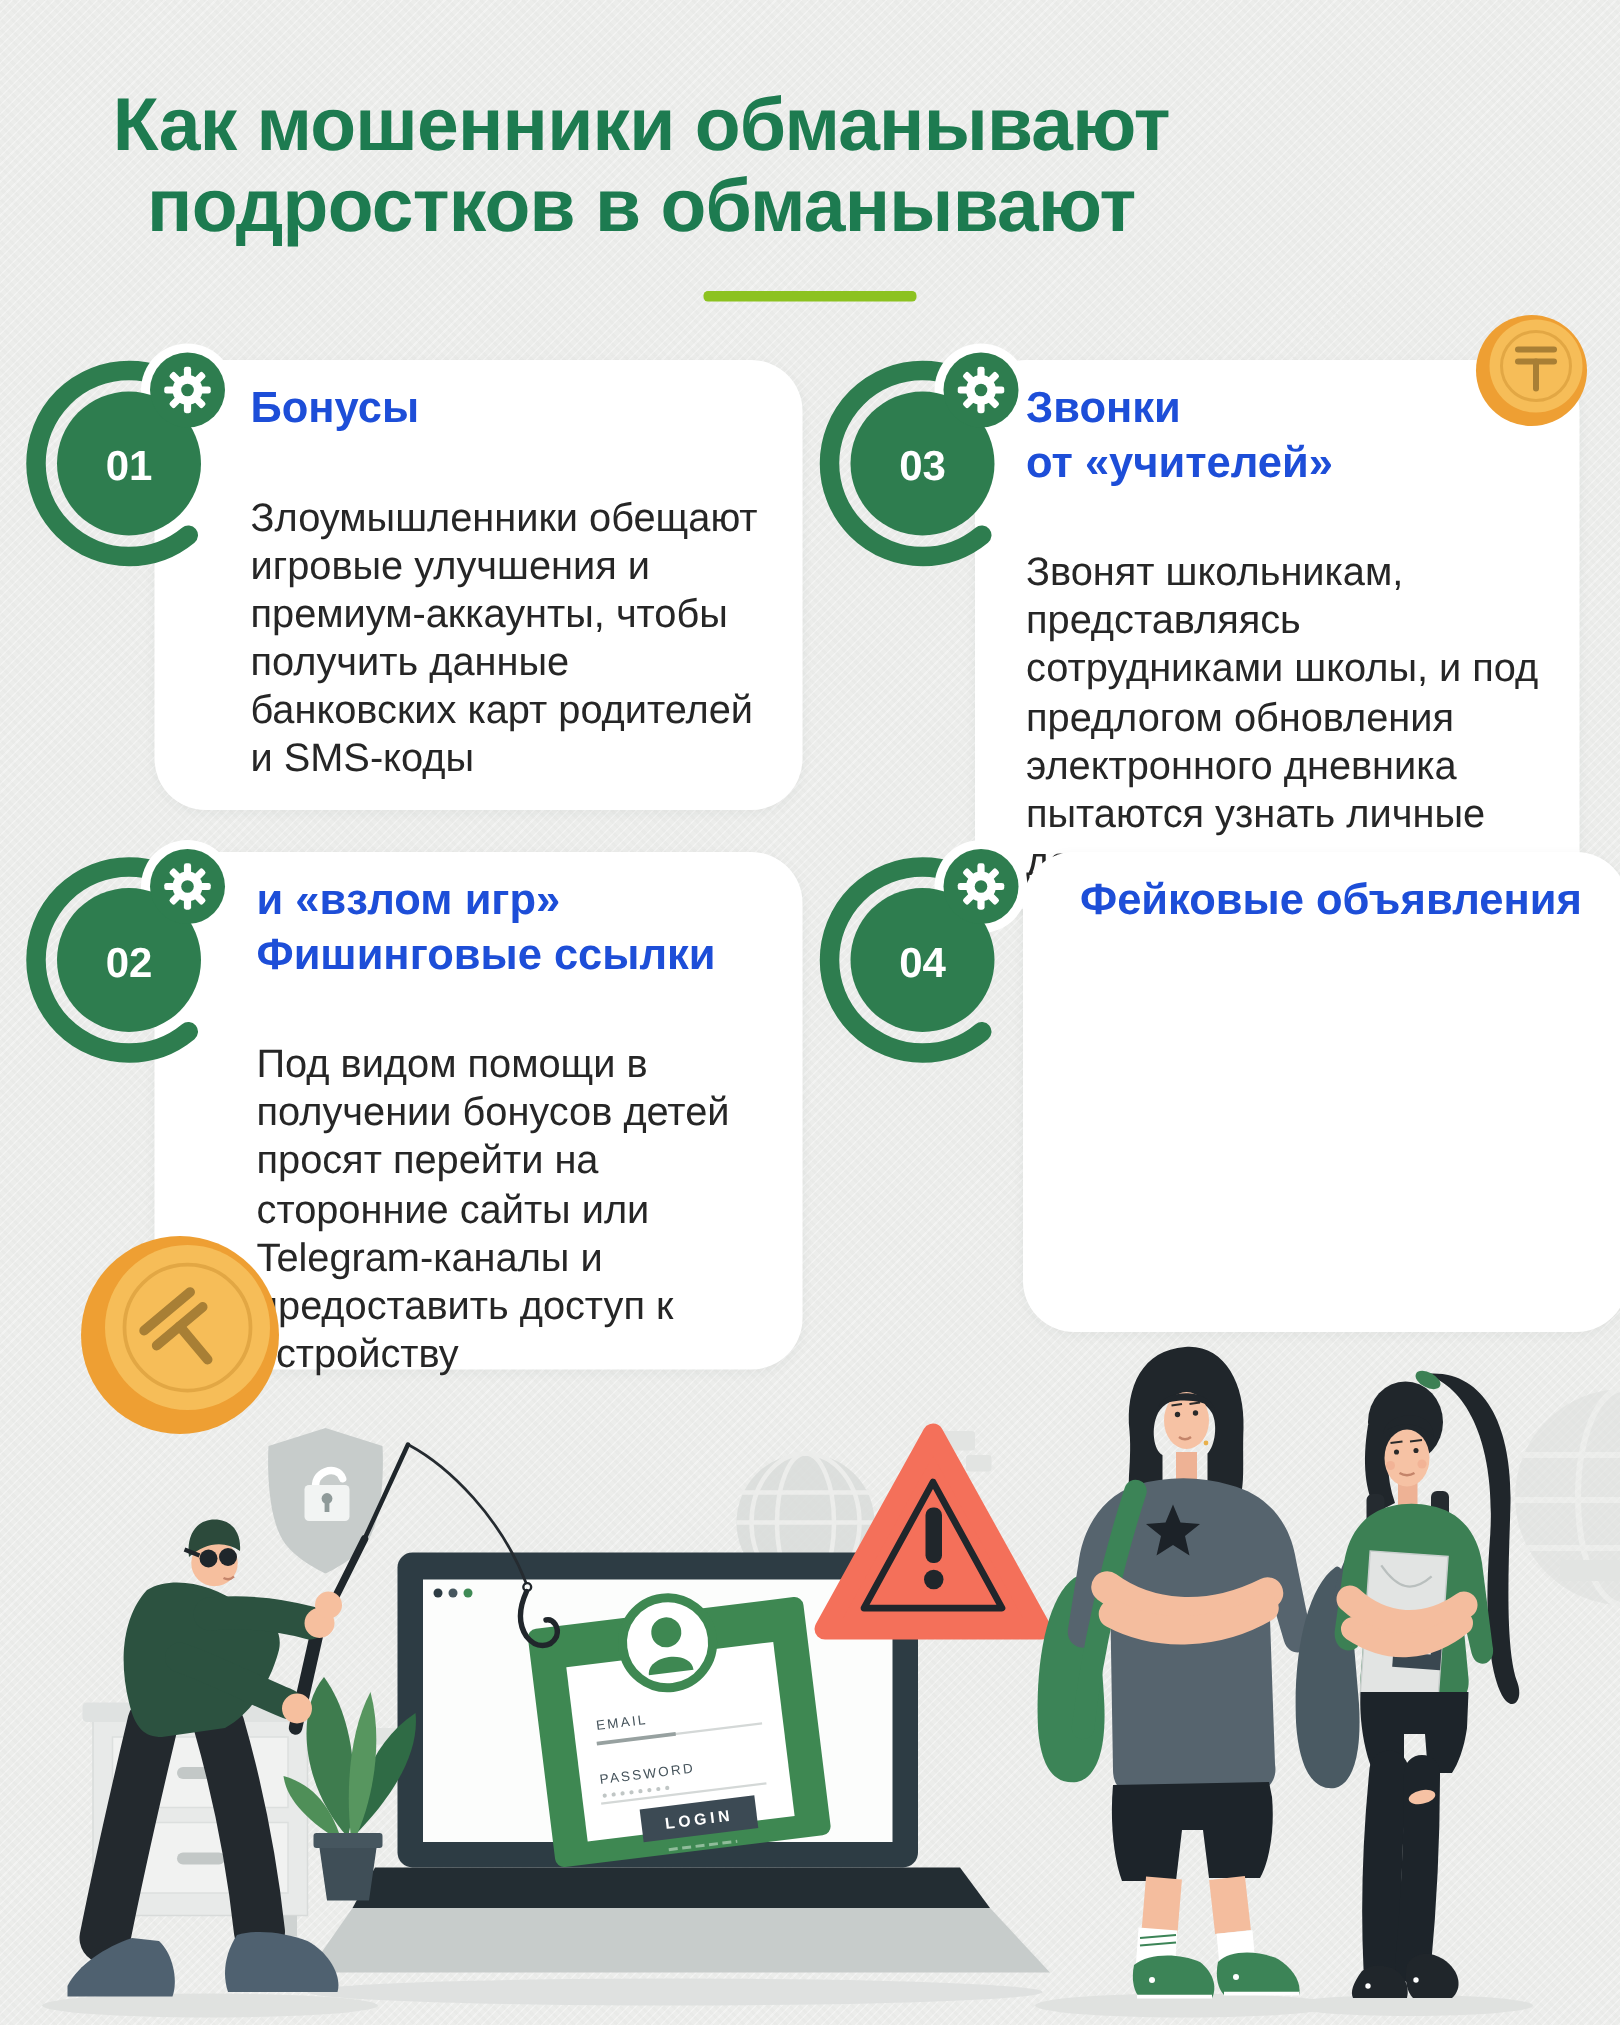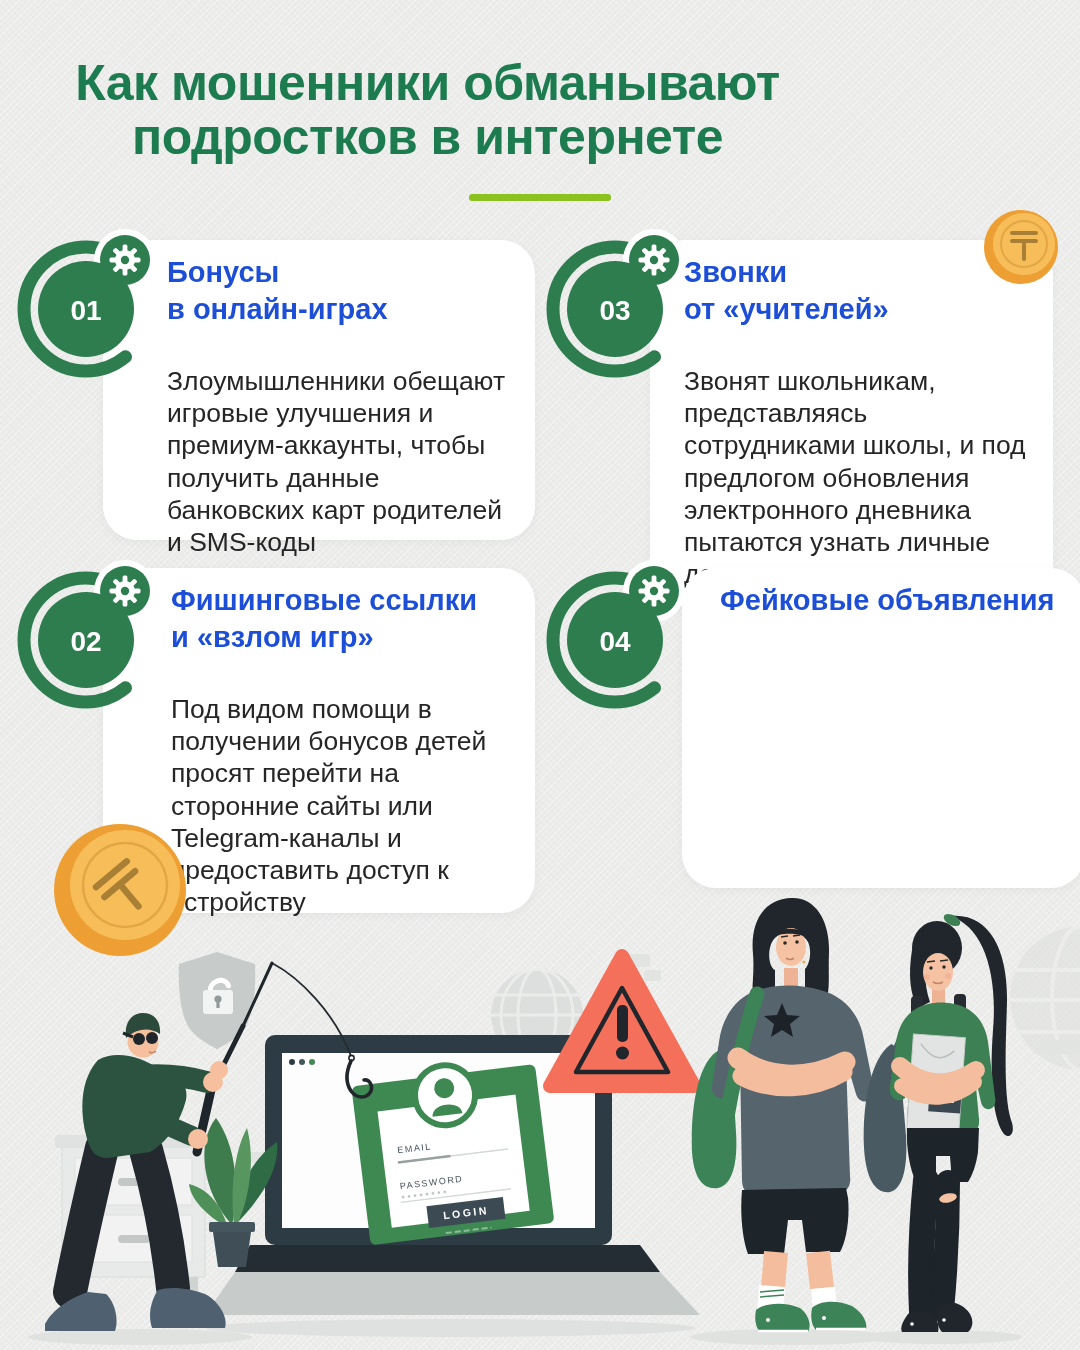--- a/index.html
+++ b/index.html
@@ -30,21 +30,21 @@
   #scene{position:absolute;left:0;top:890px;width:1080px;height:460px;}
   #scene text{font-family:"Liberation Sans",sans-serif;}
 </style>
 </head>
 <body>
 
 <div id="page">
 
   <div class="page-title">
     <span>Как мошенники обманывают</span><br>
-    <span>подростков в интернете</span>
+    <span>подростков в обманывают</span>
   </div>
   <div class="title-underline"></div>
 
   <svg width="0" height="0" style="position:absolute" aria-hidden="true">
     <defs>
       <g id="badge-art">
         <circle cx="85" cy="85" r="62" fill="none" stroke="#2e7d4f" stroke-width="13" pathLength="100" stroke-dasharray="72 28" stroke-dashoffset="-14" stroke-linecap="round"></circle>
         <circle cx="124" cy="36" r="31" fill="#ffffff"></circle>
         <line x1="97" y1="72" x2="124" y2="36" stroke="#2e7d4f" stroke-width="32" stroke-linecap="round"></line>
         <circle cx="85" cy="85" r="48" fill="#2e7d4f"></circle>
@@ -64,28 +64,27 @@
         <circle cx="40" cy="40" r="37" fill="#ee9f33"></circle>
         <circle cx="43" cy="37" r="31" fill="#f6bd58"></circle>
         <circle cx="43" cy="37" r="23" fill="none" stroke="#e2a744" stroke-width="2"></circle>
       </g>
     </defs>
   </svg>
 
   <div class="card" id="card-1">
     <div class="card-title">
       <span>Бонусы</span>
-      <span>в онлайн-играх</span>
     </div>
     <div class="card-body">Злоумышленники обещают игровые улучшения и премиум-аккаунты, чтобы получить данные банковских карт родителей и SMS-коды</div>
   </div>
   <div class="card" id="card-2">
     <div class="card-title">
+      <span>и «взлом игр»</span>
       <span>Фишинговые ссылки</span>
-      <span>и «взлом игр»</span>
     </div>
     <div class="card-body">Под видом помощи в получении бонусов детей просят перейти на сторонние сайты или Telegram-каналы и предоставить доступ к устройству</div>
   </div>
   <div class="card" id="card-3">
     <div class="card-title">
       <span>Звонки</span>
       <span>от «учителей»</span>
     </div>
     <div class="card-body">Звонят школьникам, представляясь сотрудниками школы, и под предлогом обновления электронного дневника пытаются узнать личные данные</div>
   </div>

